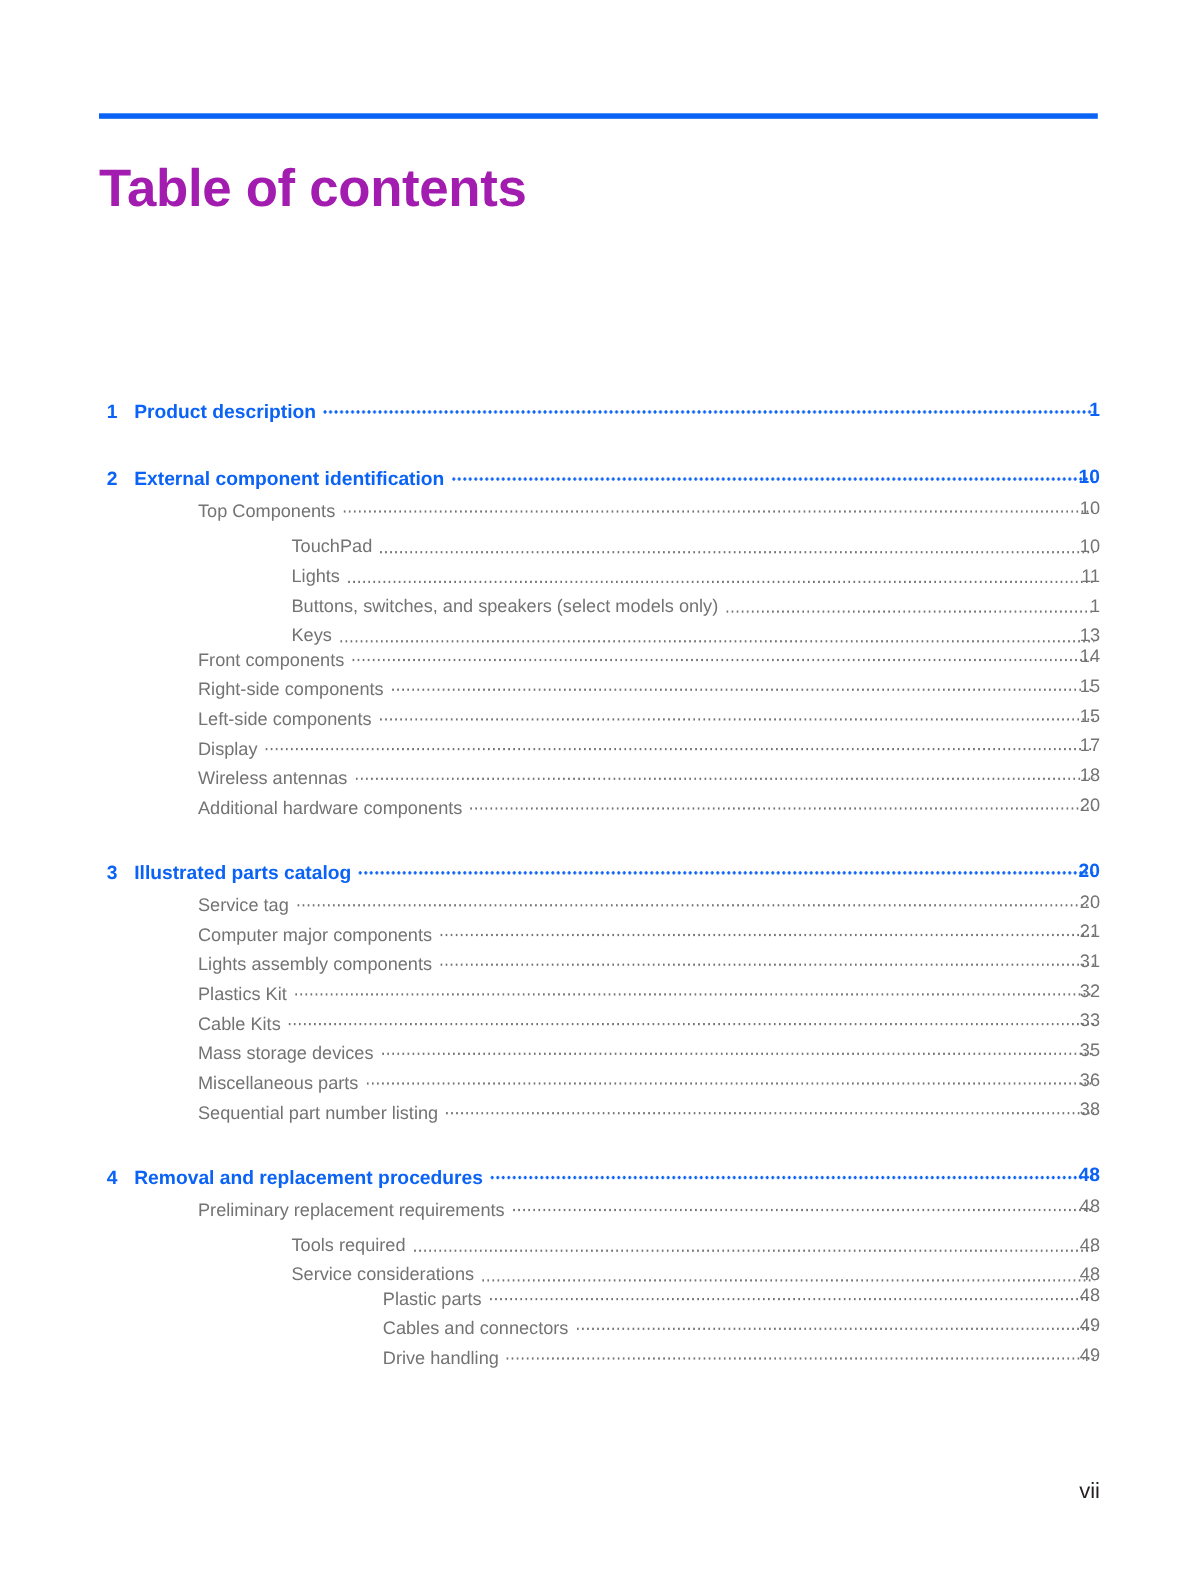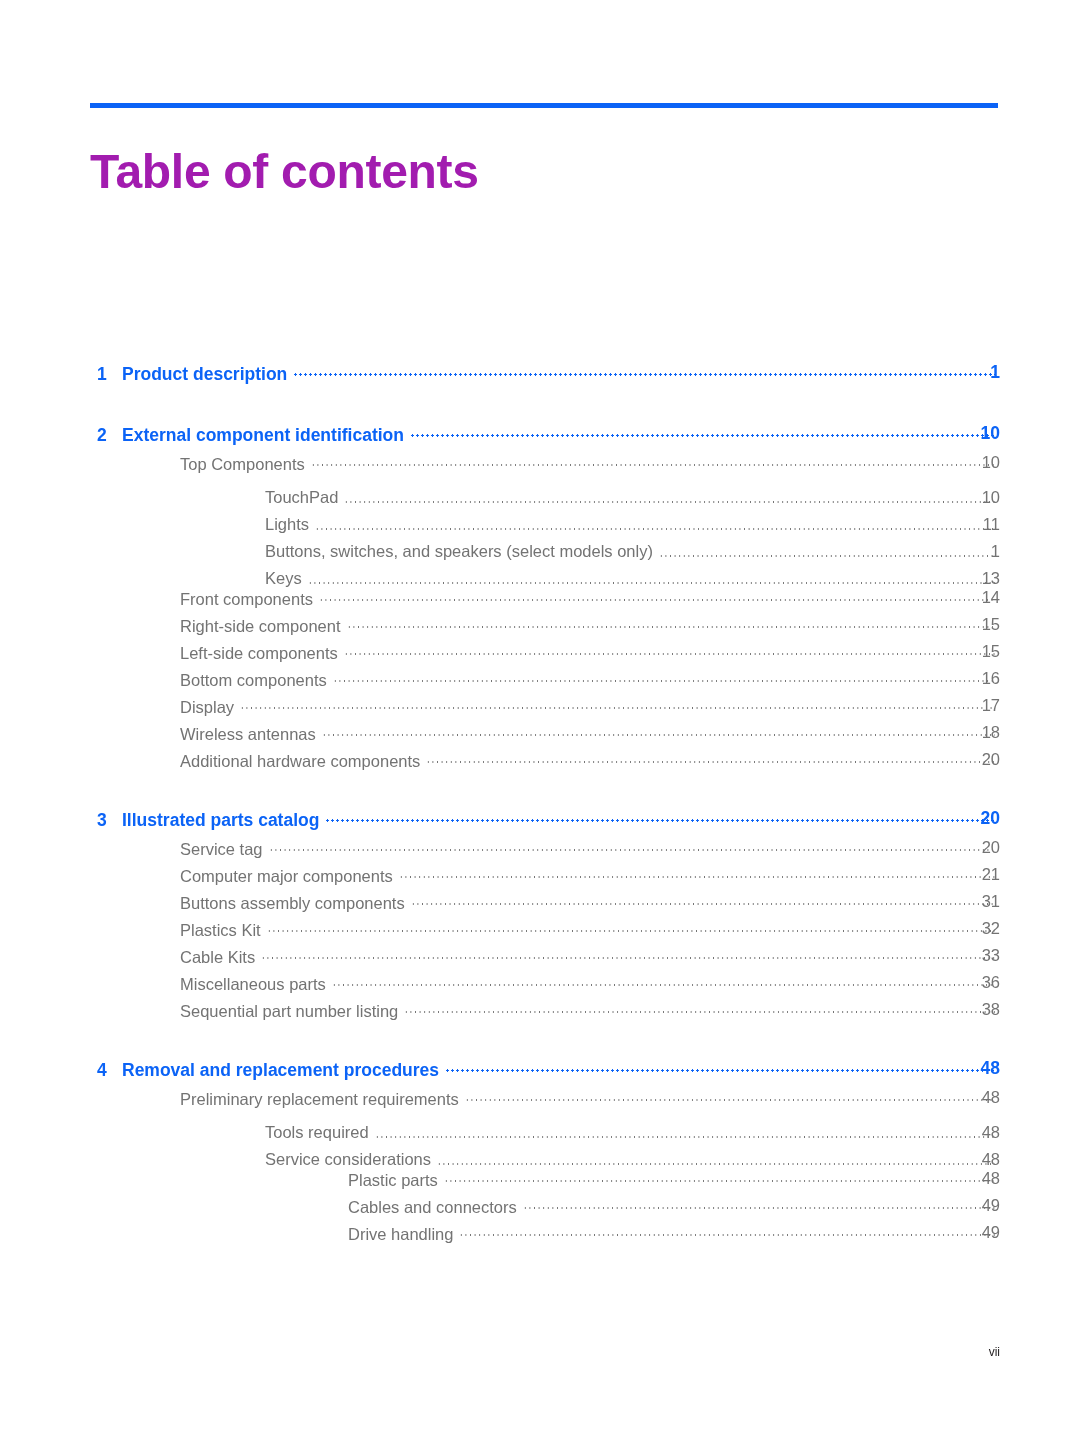--- a/index.html
+++ b/index.html
@@ -118,21 +118,21 @@
     right: 80px;
     text-align: right;
     white-space: nowrap;
   }
 
   
   .footer-folio {
     position: absolute;
     right: 80px;
     top: 1345px;
-    font-size: 12px;
+    font-size: 20px;
     color: #231f20;
     text-align: right;
     white-space: nowrap;
   }
 </style>
 </head>
 <body>
 
 <div class="page">
 
@@ -177,33 +177,28 @@
         <span class="entry-label">Keys</span>
         <span class="leader"></span>
         <span class="entry-page">13</span>
       </div>
       <div class="toc-row level-1">
         <span class="entry-label">Front components</span>
         <span class="leader"></span>
         <span class="entry-page">14</span>
       </div>
       <div class="toc-row level-1">
-        <span class="entry-label">Right-side component</span>
+        <span class="entry-label">Right-side components</span>
         <span class="leader"></span>
         <span class="entry-page">15</span>
       </div>
       <div class="toc-row level-1">
         <span class="entry-label">Left-side components</span>
         <span class="leader"></span>
         <span class="entry-page">15</span>
-      </div>
-      <div class="toc-row level-1">
-        <span class="entry-label">Bottom components</span>
-        <span class="leader"></span>
-        <span class="entry-page">16</span>
       </div>
       <div class="toc-row level-1">
         <span class="entry-label">Display</span>
         <span class="leader"></span>
         <span class="entry-page">17</span>
       </div>
       <div class="toc-row level-1">
         <span class="entry-label">Wireless antennas</span>
         <span class="leader"></span>
         <span class="entry-page">18</span>
@@ -223,33 +218,38 @@
         <span class="entry-label">Service tag</span>
         <span class="leader"></span>
         <span class="entry-page">20</span>
       </div>
       <div class="toc-row level-1">
         <span class="entry-label">Computer major components</span>
         <span class="leader"></span>
         <span class="entry-page">21</span>
       </div>
       <div class="toc-row level-1">
-        <span class="entry-label">Buttons assembly components</span>
+        <span class="entry-label">Lights assembly components</span>
         <span class="leader"></span>
         <span class="entry-page">31</span>
       </div>
       <div class="toc-row level-1">
         <span class="entry-label">Plastics Kit</span>
         <span class="leader"></span>
         <span class="entry-page">32</span>
       </div>
       <div class="toc-row level-1">
         <span class="entry-label">Cable Kits</span>
         <span class="leader"></span>
         <span class="entry-page">33</span>
+      </div>
+      <div class="toc-row level-1">
+        <span class="entry-label">Mass storage devices</span>
+        <span class="leader"></span>
+        <span class="entry-page">35</span>
       </div>
       <div class="toc-row level-1">
         <span class="entry-label">Miscellaneous parts</span>
         <span class="leader"></span>
         <span class="entry-page">36</span>
       </div>
       <div class="toc-row level-1">
         <span class="entry-label">Sequential part number listing</span>
         <span class="leader"></span>
         <span class="entry-page">38</span>

